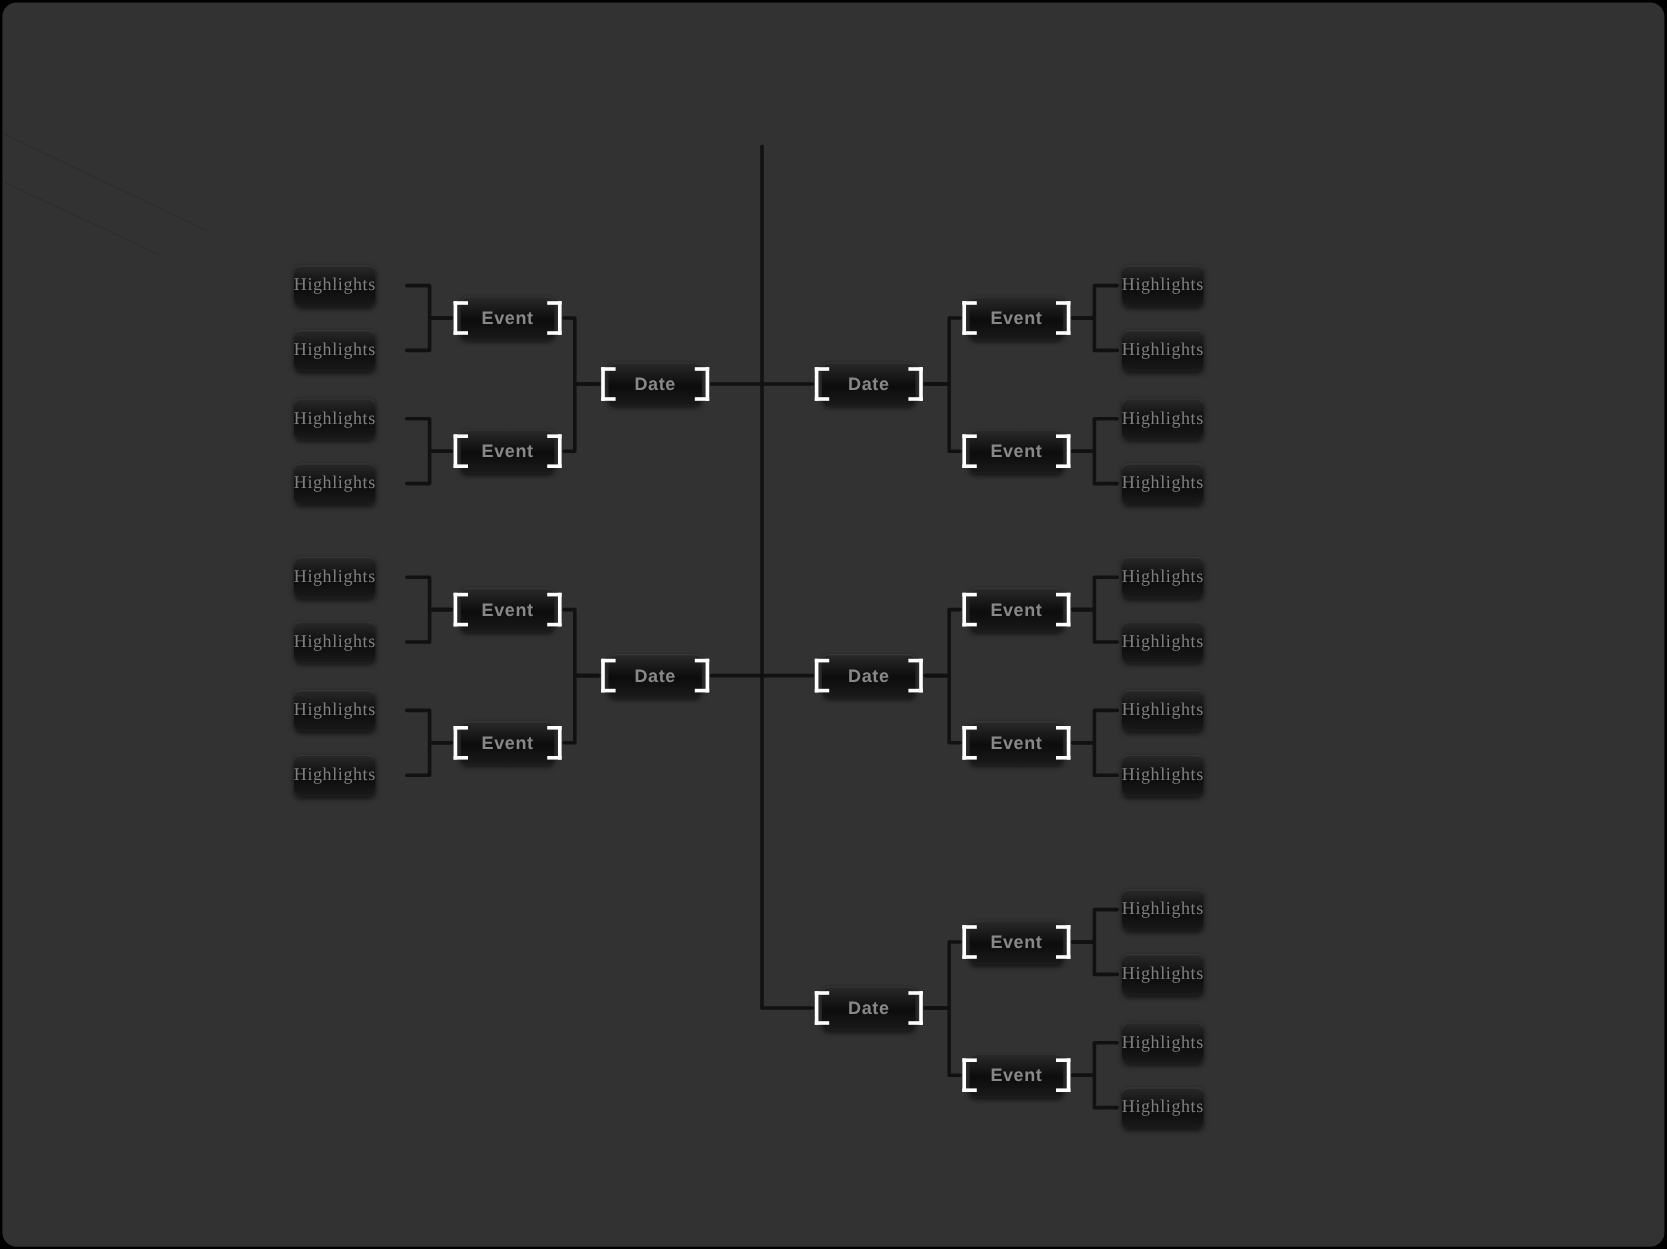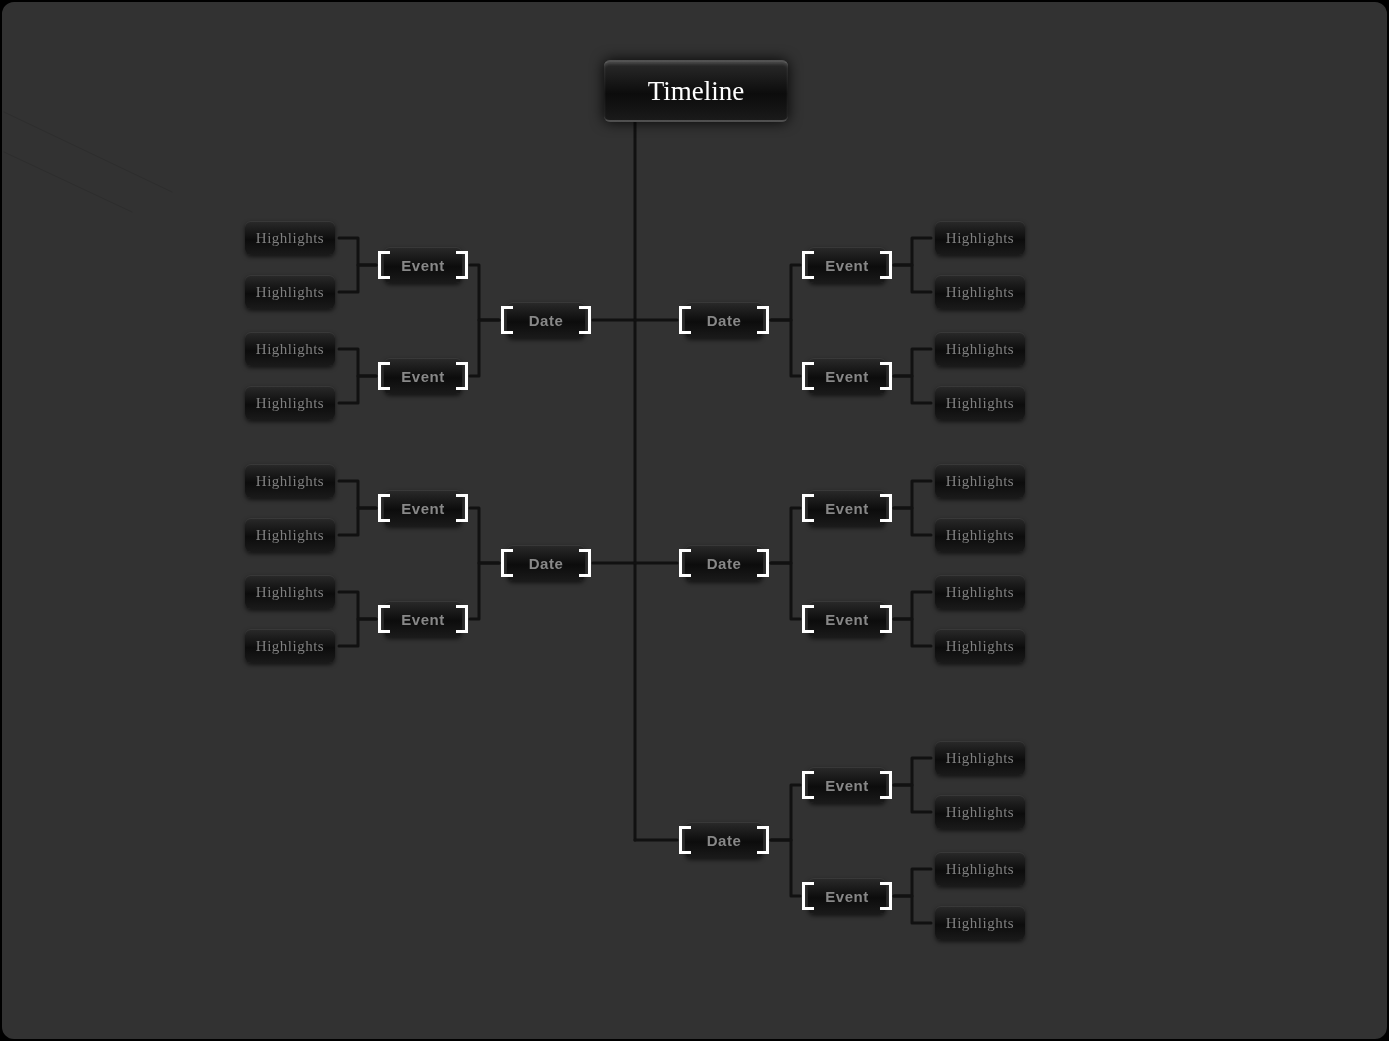--- a/index.html
+++ b/index.html
@@ -10,21 +10,21 @@
   }
   svg.connectors{position:absolute;left:0;top:0;pointer-events:none;}
   .node{
     position:absolute;box-sizing:border-box;
     background:linear-gradient(to bottom,#2a2a2a 0%,#0c0c0c 55%,#1a1a1a 100%);
     color:#9a9a9a;border-radius:6px;
     display:flex;align-items:center;justify-content:center;
     box-shadow:0 2px 4px rgba(0,0,0,.6), inset 0 1px 0 rgba(255,255,255,.07);
   }
   .node.highlights{
-    width:90px;height:34px;font-family:"Comic Sans MS","Bradley Hand",cursive;
+    width:68px;height:34px;font-family:"Comic Sans MS","Bradley Hand",cursive;
     font-size:15px;letter-spacing:.5px;color:#808080;
   }
   .node.event,.node.date{
     width:78px;height:36px;font-size:15px;color:#888;
     font-family:Liberation Sans, sans-serif;font-weight:bold;letter-spacing:.5px;
   }
   .node.title{
     width:184px;height:62px;color:#fff;font-size:27px;font-weight:normal;
     border-top:2px solid rgba(255,255,255,.25);
     border-bottom:2px solid rgba(255,255,255,.18);
@@ -210,16 +210,13 @@
       <span>Event</span>
     </div>
     <div class="bracket-left" style="left: 800px; top: 880px;"></div>
     <div class="bracket-right" style="left: 878px; top: 880px;"></div>
     <div class="node highlights" style="left: 933px; top: 850px;">
       <span>Highlights</span>
     </div>
     <div class="node highlights" style="left: 933px; top: 904px;">
       <span>Highlights</span>
     </div>
-    <div class="node title" style="left: 602px; top: 58px;">
-      <span>Timeline</span>
-    </div>
 </div>
 
 </body></html>

